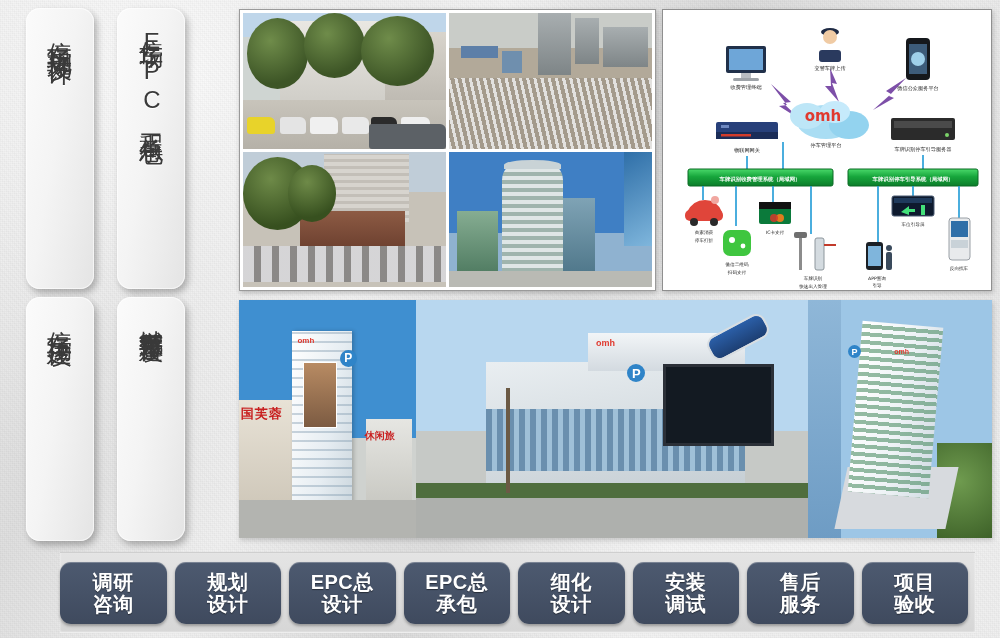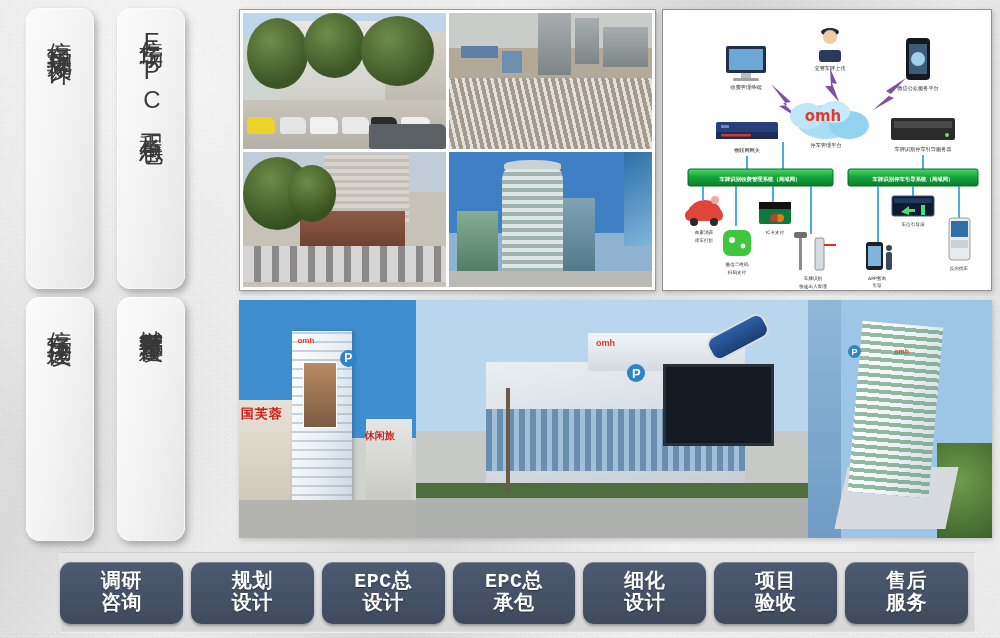--- a/index.html
+++ b/index.html
@@ -179,21 +179,20 @@
     box-shadow:0 2px 3px rgba(0,0,0,.3), 0 1px 0 rgba(255,255,255,.25) inset;
     color:#fff;
     display:flex;align-items:center;justify-content:center;
     text-align:center;
     font-size:20px;font-weight:bold;line-height:1.12;
     letter-spacing:.5px;
     white-space:pre-line;
     text-shadow:0 1px 1px rgba(0,0,0,.45);
     cursor:pointer;
     box-sizing:border-box;
-    font-family:Liberation Mono, monospace;
   }
 </style>
 </head>
 <body>
 
 <div id="stage">
   <div id="noise"></div>
 
   <div class="vcard" id="vc0">
     <div class="vtext">停车场规划设计</div>
@@ -441,18 +440,20 @@
     <div class="pbtn">调研
 咨询</div>
     <div class="pbtn">规划
 设计</div>
     <div class="pbtn">EPC总
 设计</div>
     <div class="pbtn">EPC总
 承包</div>
     <div class="pbtn">细化
 设计</div>
+    <div class="pbtn">安装
+调试</div>
+    <div class="pbtn">售后
+服务</div>
     <div class="pbtn">项目
 验收</div>
-    <div class="pbtn">售后
-服务</div>
   </div>
 </div>
 
 </body></html>

